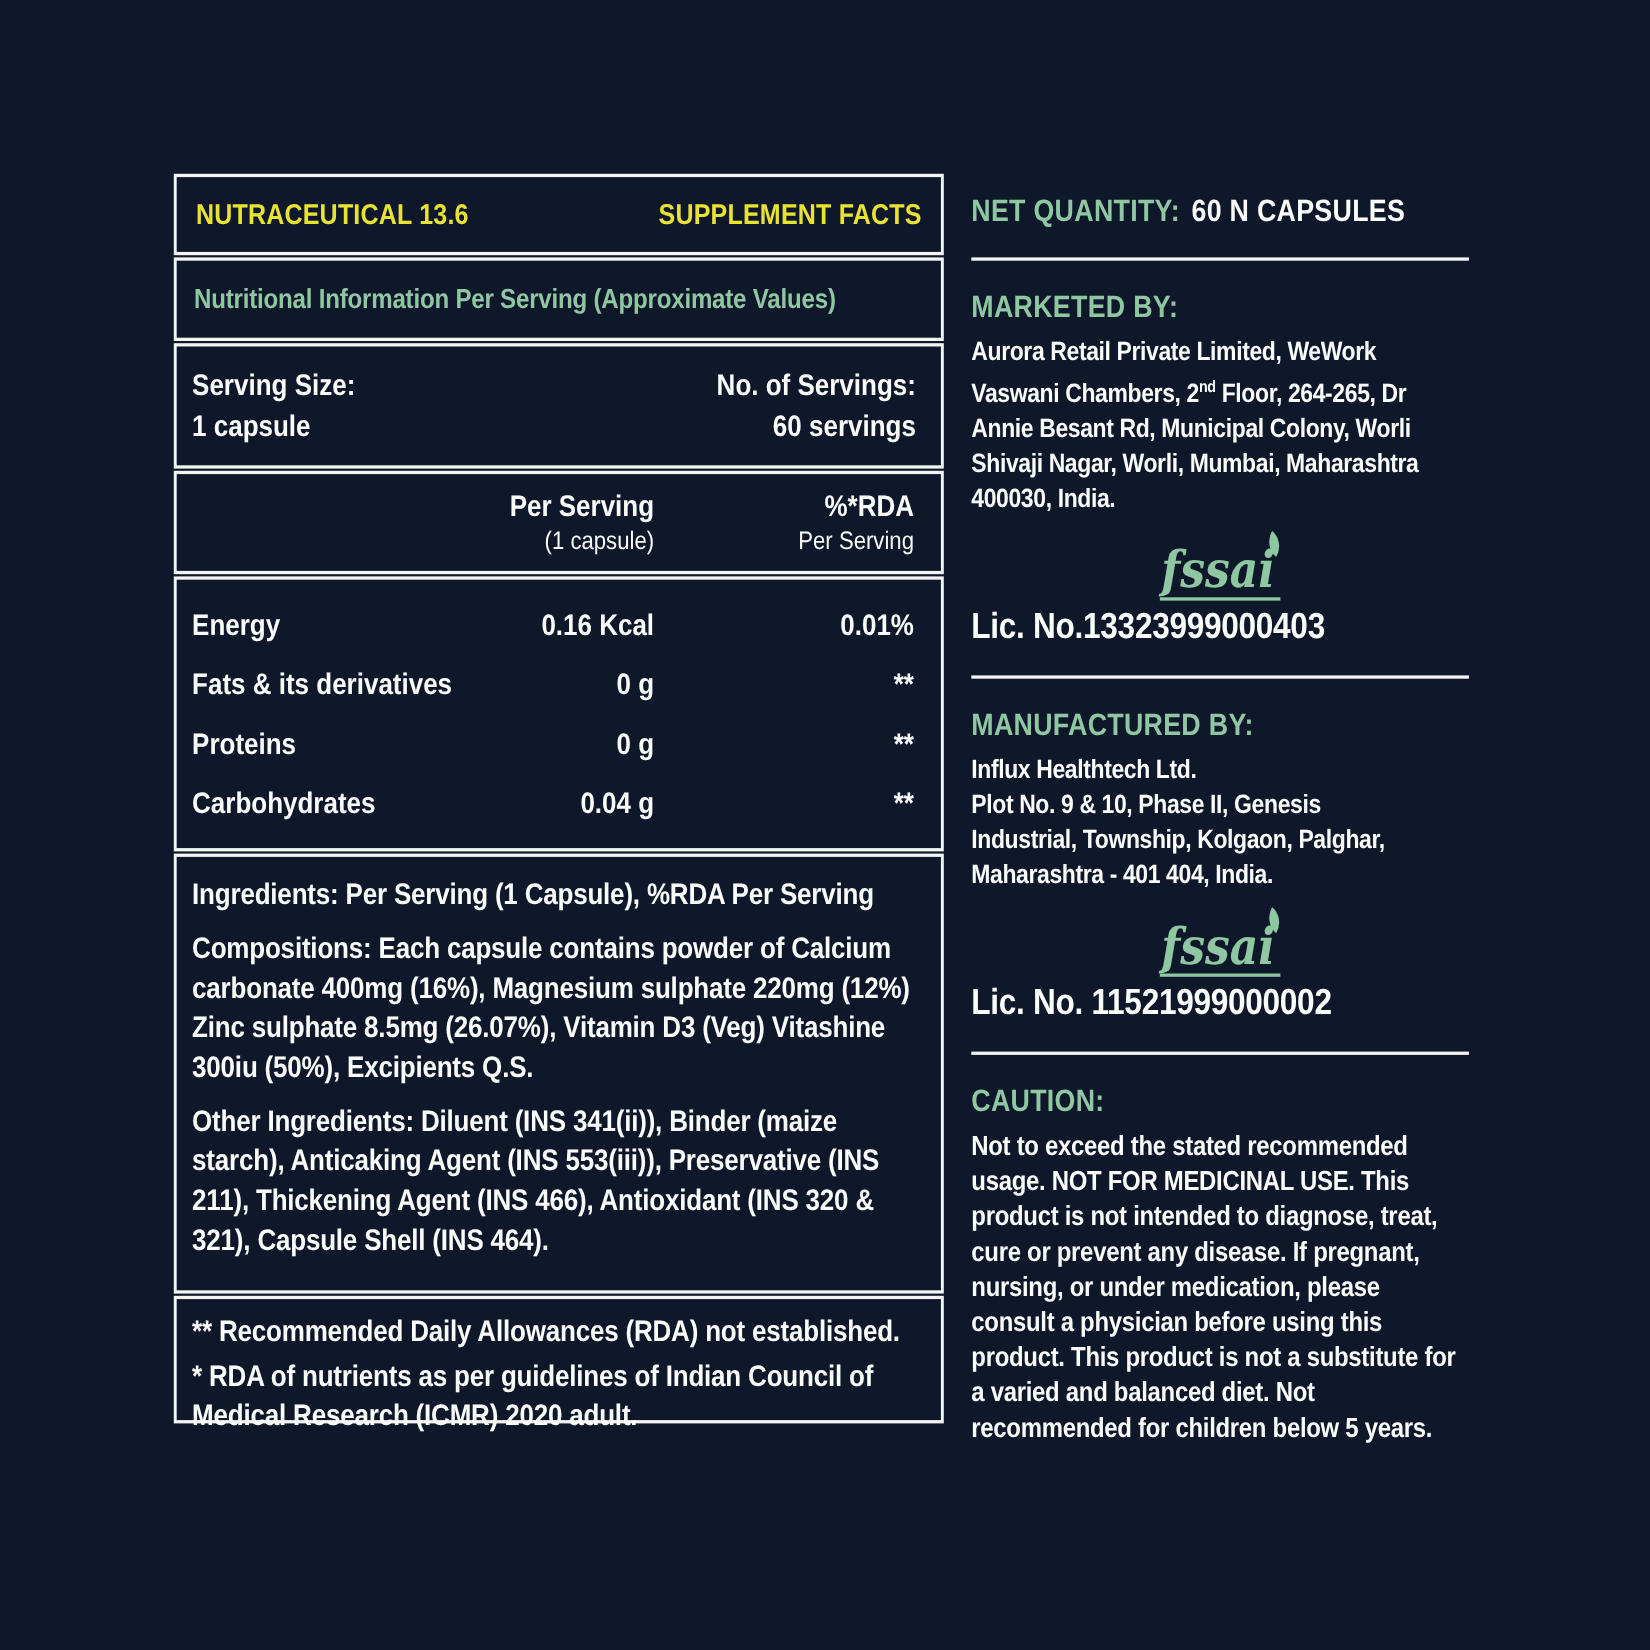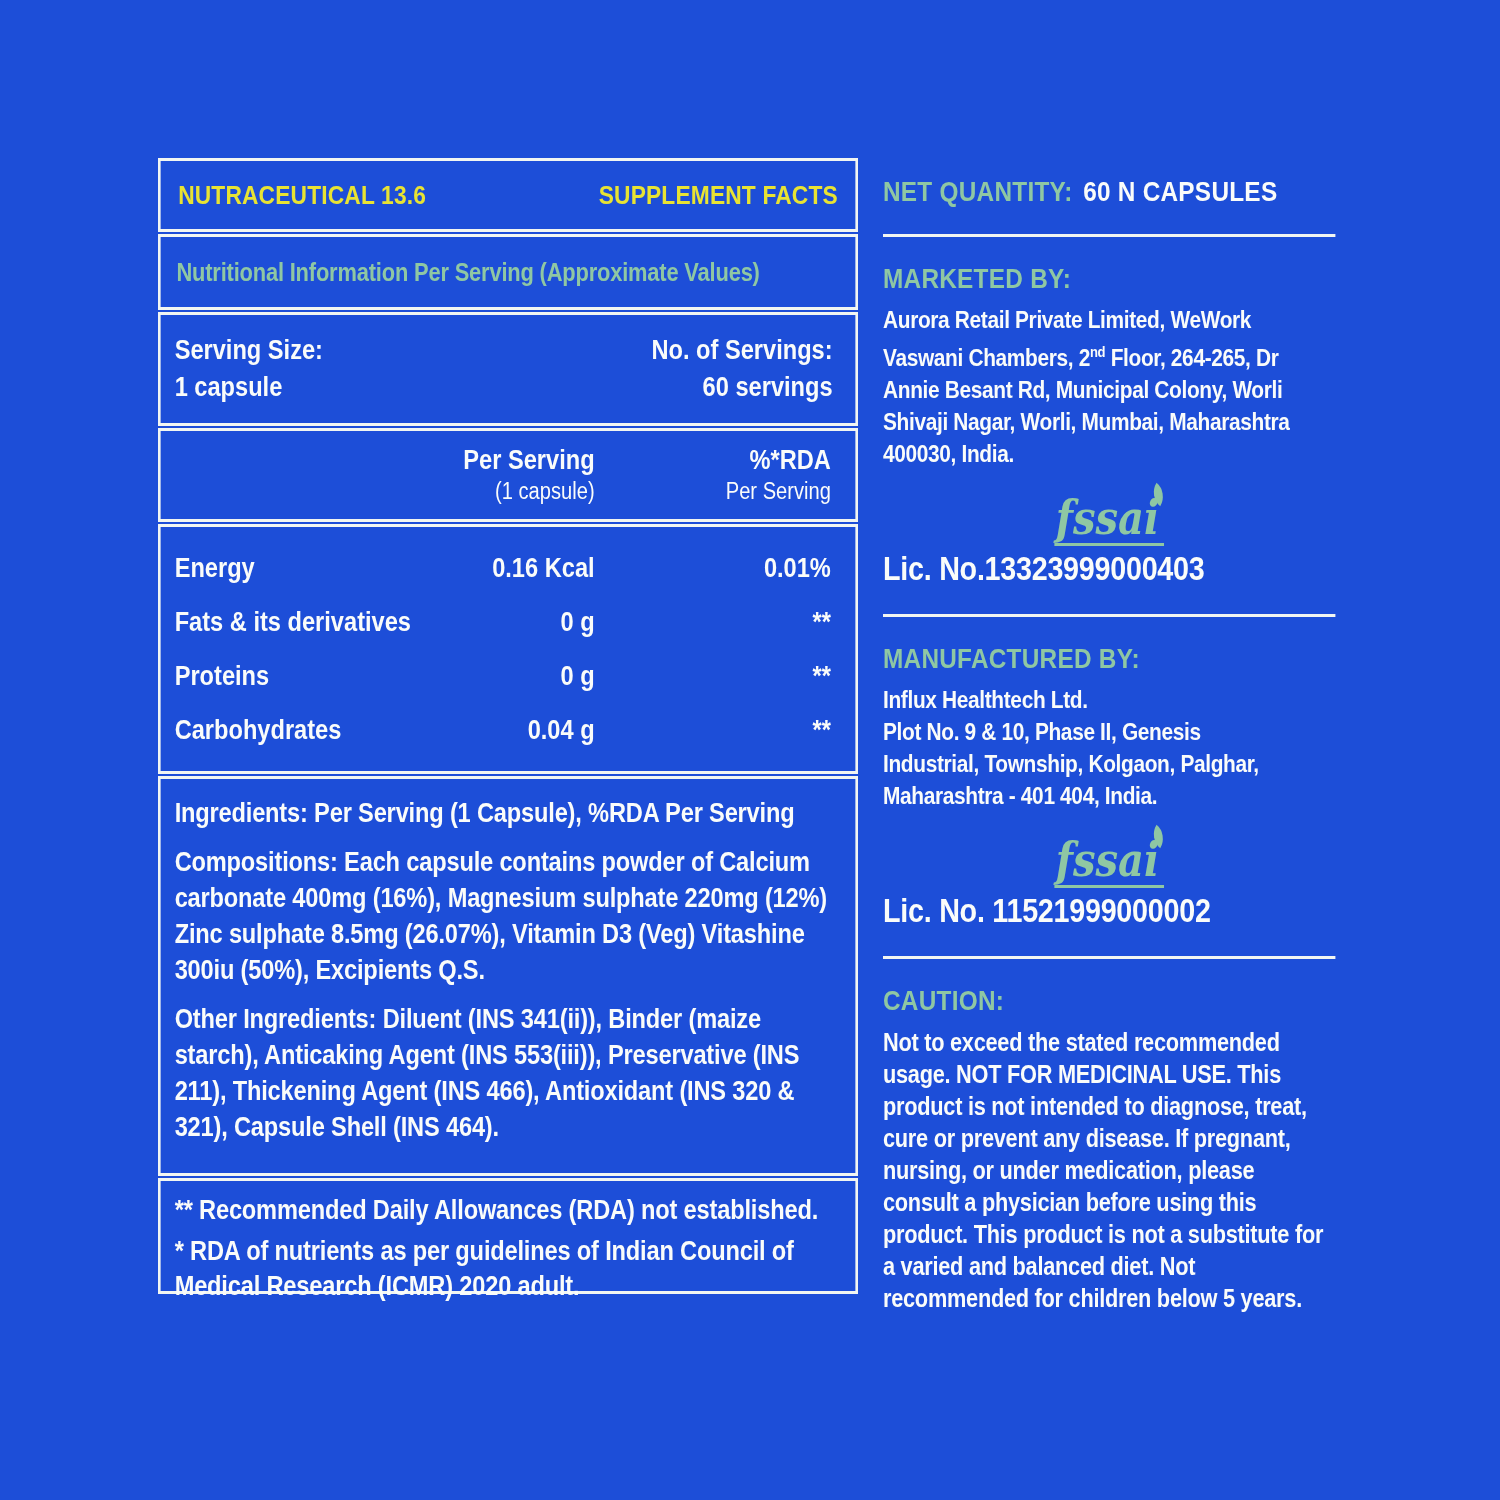--- a/index.html
+++ b/index.html
@@ -1,16 +1,16 @@
 <!DOCTYPE html>
 <html><head>
 <meta charset="utf-8">
 <style>
   html,body{margin:0;padding:0;background:#04574E;}
-  .page{position:relative;width:1500px;height:1500px;background:#1d4ed8;overflow:hidden;
+  .page{position:relative;width:1500px;height:1500px;background:#0f172a;overflow:hidden;
         font-family:"Liberation Sans",sans-serif;-webkit-font-smoothing:antialiased;}
 
   
   .facts-panel{position:absolute;left:158px;top:158px;width:800px;
                transform:scaleX(0.875);transform-origin:0 0;}
   .sec{box-sizing:border-box;border:3px solid #F2F6F2;margin-bottom:2px;position:relative;
        color:#FAFCFA;}
   .sec-header{height:74px;display:flex;align-items:center;justify-content:space-between;
               padding:0 20px;color:#E8E333;font-weight:bold;font-size:26px;letter-spacing:.2px;white-space:nowrap;}
   .sec-subtitle{height:76px;display:flex;align-items:center;padding:0 18px;color:#8FC7A3;

